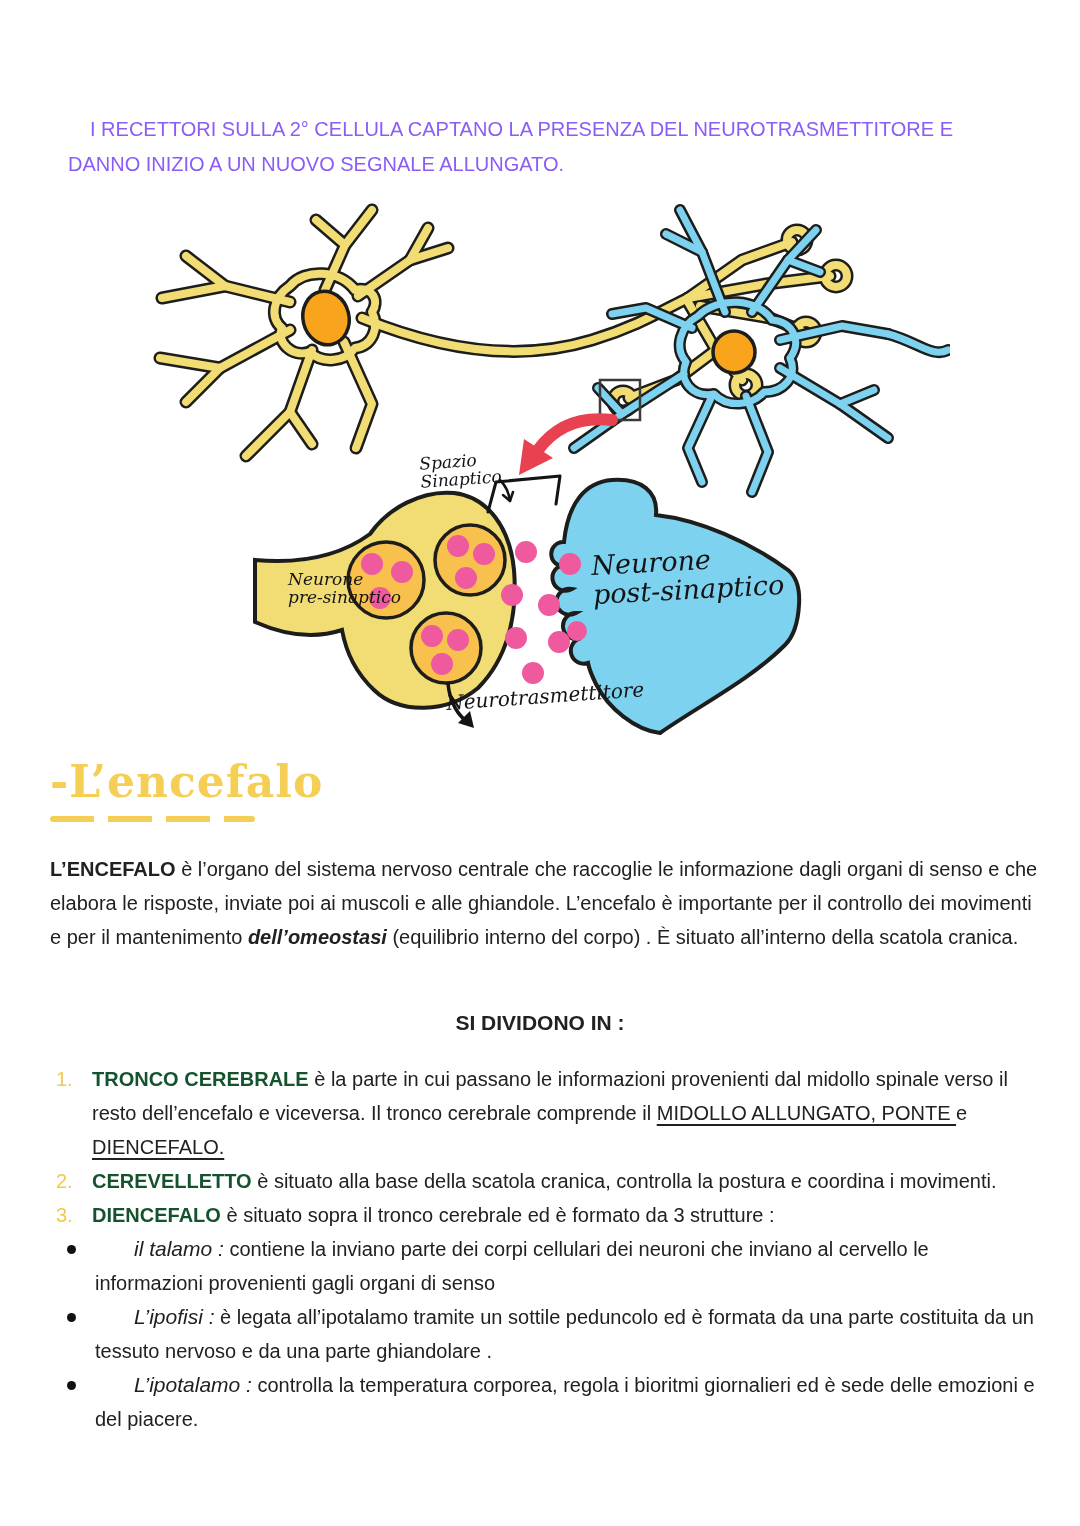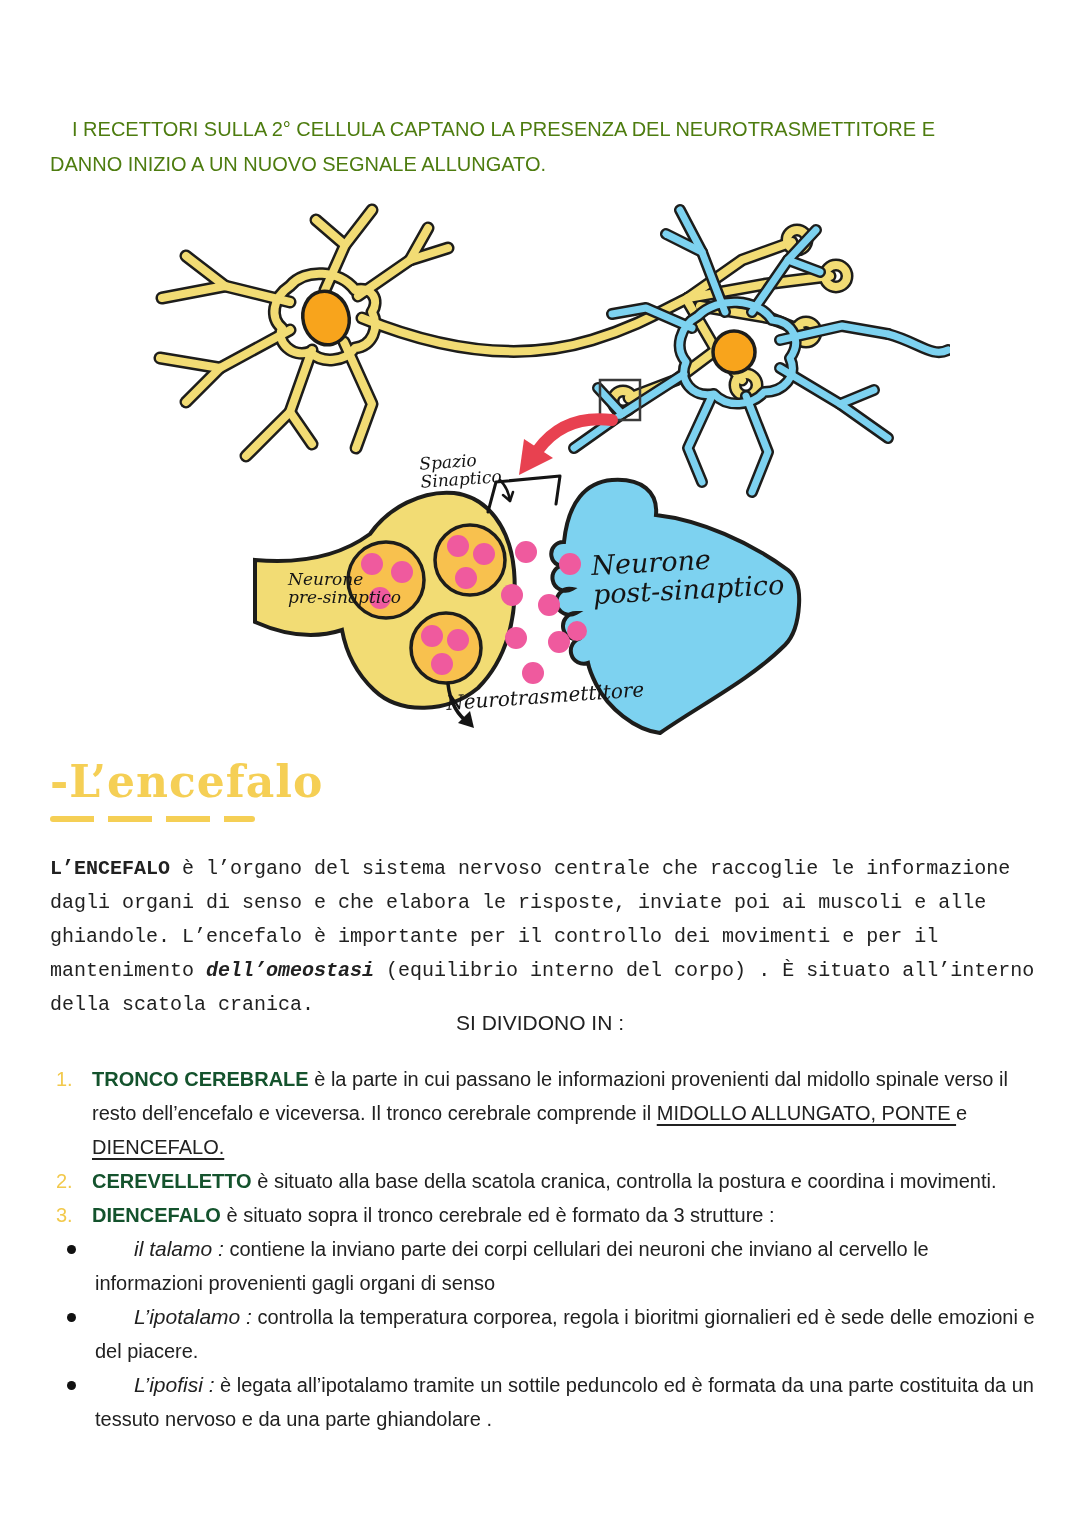--- a/index.html
+++ b/index.html
@@ -7,22 +7,22 @@
     position:relative;
     width:1080px;height:1526px;
     margin:0 auto;
     background:#ffffff;
     overflow:hidden;
     font-family:"Liberation Sans","DejaVu Sans",sans-serif;
     color:#212121;
   }
   
   .intro{
-    position:absolute;left:50px;top:112px;width:965px;
-    font-size:20px;line-height:35px;color:#4d7c0f;
+    position:absolute;left:68px;top:112px;width:965px;
+    font-size:20px;line-height:35px;color:#8b5cf6;
   }
   .intro .line1{padding-left:22px;}
   
   .diagram{position:absolute;left:140px;top:190px;width:810px;height:545px;}
   .diagram svg{position:absolute;left:0;top:0;width:810px;height:545px;}
   .hand{
     position:absolute;
     font-family:"DejaVu Serif","Liberation Serif",serif;
     font-style:italic;
     color:#141414;
@@ -47,27 +47,27 @@
     color:#F5CF55;
   }
   .heading-underline{
     position:absolute;left:50px;top:816px;width:205px;height:6px;
     background:repeating-linear-gradient(90deg,#F5CF55 0 44px,transparent 44px 58px);
     border-radius:3px;
   }
   
   .para{
     position:absolute;left:50px;top:852px;width:988px;
-    font-size:20px;line-height:34px;font-family:Liberation Mono, monospace;
+    font-size:20px;line-height:34px;
   }
   .b{font-weight:700;}
   .bi{font-weight:700;font-style:italic;}
   .divider-title{
     position:absolute;left:0;top:1008px;width:1080px;
-    text-align:center;font-weight:400;font-size:21px;line-height:30px;
+    text-align:center;font-weight:700;font-size:21px;line-height:30px;
   }
   .list{
     position:absolute;left:50px;top:1062px;width:992px;
     font-size:20px;line-height:34px;
   }
   .li{position:relative;padding-left:42px;}
   .num{
     position:absolute;left:6px;top:0;
     color:#F2C94C;
   }
@@ -240,21 +240,21 @@
 
     <div class="li">
       <span class="num">3.</span><span class="term">DIENCEFALO</span><span> è situato sopra il tronco cerebrale ed è formato da 3 strutture :</span>
     </div>
 
     <div class="bullet">
       <span class="dot"></span><span class="it">il talamo :</span><span> contiene la inviano parte dei corpi cellulari dei neuroni che  inviano al cervello le informazioni provenienti gagli organi di senso</span>
     </div>
 
     <div class="bullet">
+      <span class="dot"></span><span class="it">L’ipofisi :</span><span> è legata all’ipotalamo tramite un sottile peduncolo ed è formata da una parte costituita da un tessuto nervoso e da una parte ghiandolare .</span>
+    </div>
+
+    <div class="bullet">
       <span class="dot"></span><span class="it">L’ipotalamo :</span><span> controlla la temperatura corporea, regola i bioritmi giornalieri ed è sede delle emozioni e del piacere.</span>
-    </div>
-
-    <div class="bullet">
-      <span class="dot"></span><span class="it">L’ipofisi :</span><span> è legata all’ipotalamo tramite un sottile peduncolo ed è formata da una parte costituita da un tessuto nervoso e da una parte ghiandolare .</span>
     </div>
 
   </div>
 </div>
 
 </body></html>

